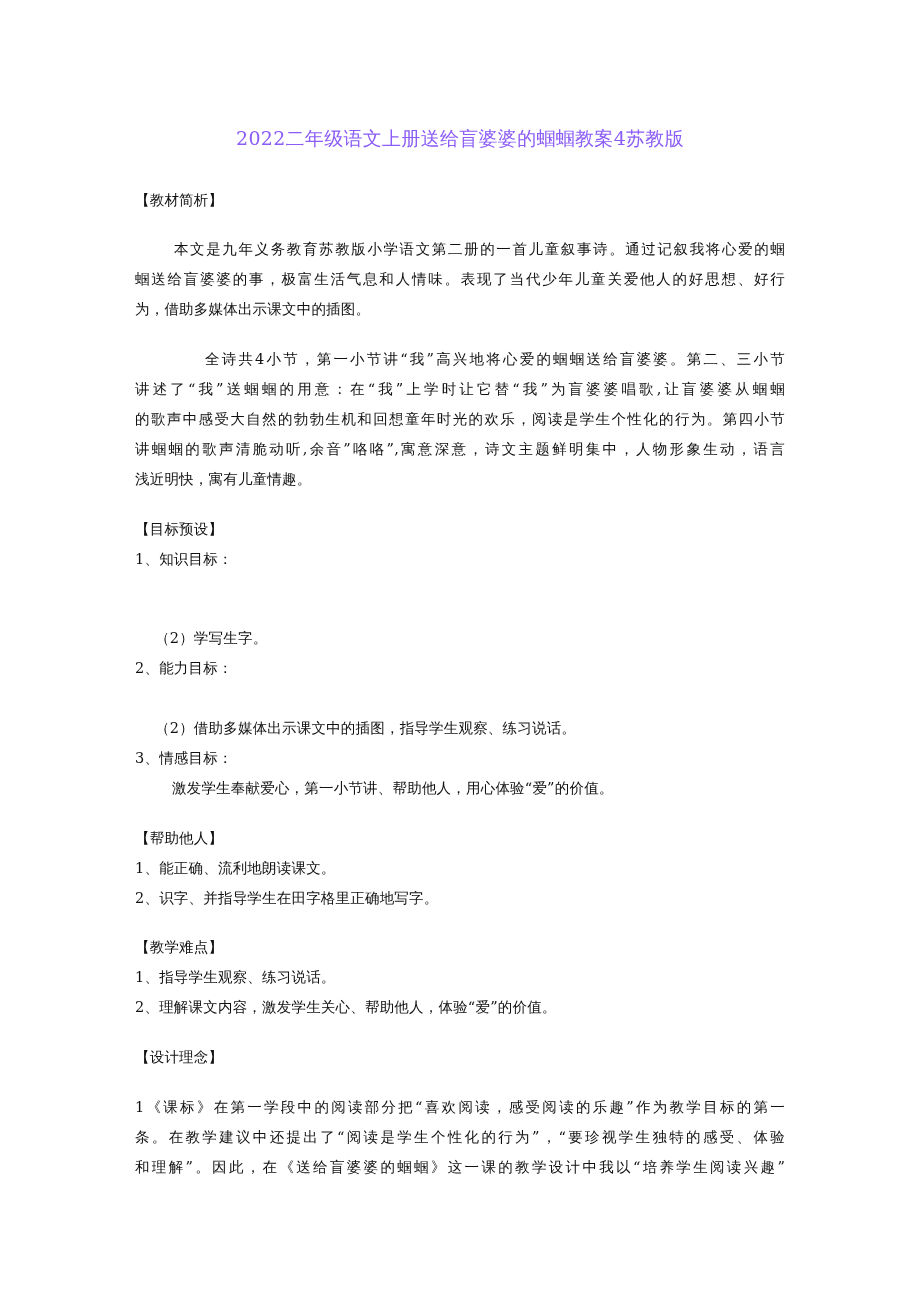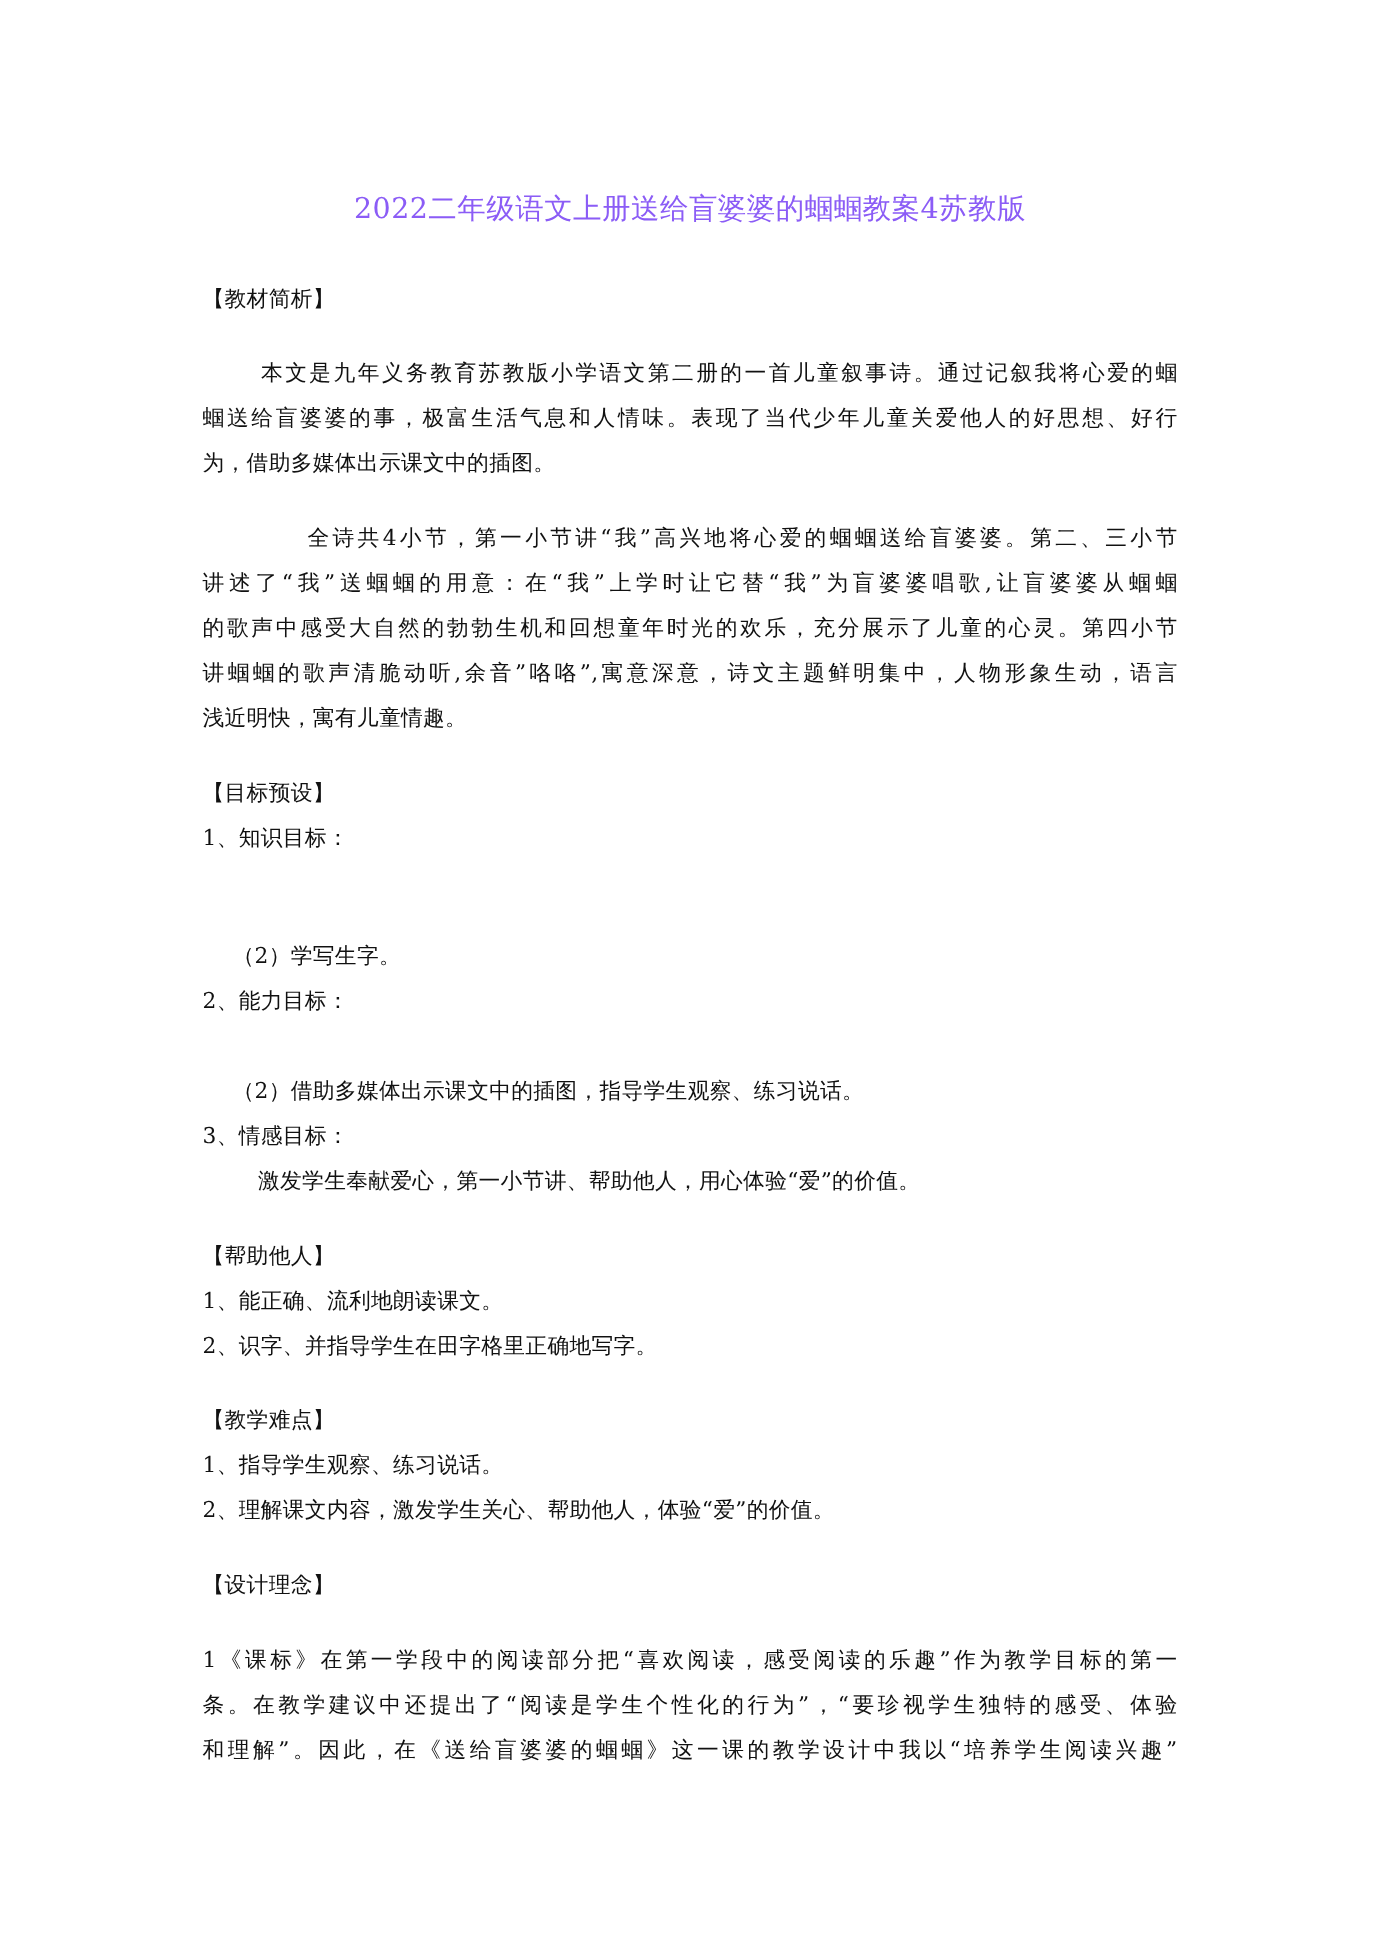--- a/index.html
+++ b/index.html
@@ -18,21 +18,21 @@
 <div class="page">
   <div class="title">2022二年级语文上册送给盲婆婆的蝈蝈教案4苏教版</div>
 
   <div class="line" style="top:190px">【教材简析】</div>
   <div class="line w" style="top:239px;left:174px;width:611px">本文是九年义务教育苏教版小学语文第二册的一首儿童叙事诗。通过记叙我将心爱的蝈</div>
   <div class="line w" style="top:269px;width:650px">蝈送给盲婆婆的事，极富生活气息和人情味。表现了当代少年儿童关爱他人的好思想、好行</div>
   <div class="line" style="top:299px">为，借助多媒体出示课文中的插图。</div>
 
   <div class="line w" style="top:349px;left:205px;width:580px">全诗共4小节，第一小节讲“我”高兴地将心爱的蝈蝈送给盲婆婆。第二、三小节</div>
   <div class="line w" style="top:379px">讲述了“我”送蝈蝈的用意：在“我”上学时让它替“我”为盲婆婆唱歌,让盲婆婆从蝈蝈</div>
-  <div class="line w" style="top:409px">的歌声中感受大自然的勃勃生机和回想童年时光的欢乐，充分展示了儿童的心灵。第四小节</div>
+  <div class="line w" style="top:409px">的歌声中感受大自然的勃勃生机和回想童年时光的欢乐，阅读是学生个性化的行为。第四小节</div>
   <div class="line w" style="top:439px">讲蝈蝈的歌声清脆动听,余音”咯咯”,寓意深意，诗文主题鲜明集中，人物形象生动，语言</div>
   <div class="line" style="top:469px">浅近明快，寓有儿童情趣。</div>
 
   <div class="line" style="top:519px">【目标预设】</div>
   <div class="line" style="top:549px">1、知识目标：</div>
   <div class="line" style="top:628px;left:155px">（2）学写生字。</div>
   <div class="line" style="top:658px">2、能力目标：</div>
   <div class="line" style="top:718px;left:155px">（2）借助多媒体出示课文中的插图，指导学生观察、练习说话。</div>
   <div class="line" style="top:748px">3、情感目标：</div>
   <div class="line" style="top:778px;left:172px">激发学生奉献爱心，第一小节讲、帮助他人，用心体验“爱”的价值。</div>

